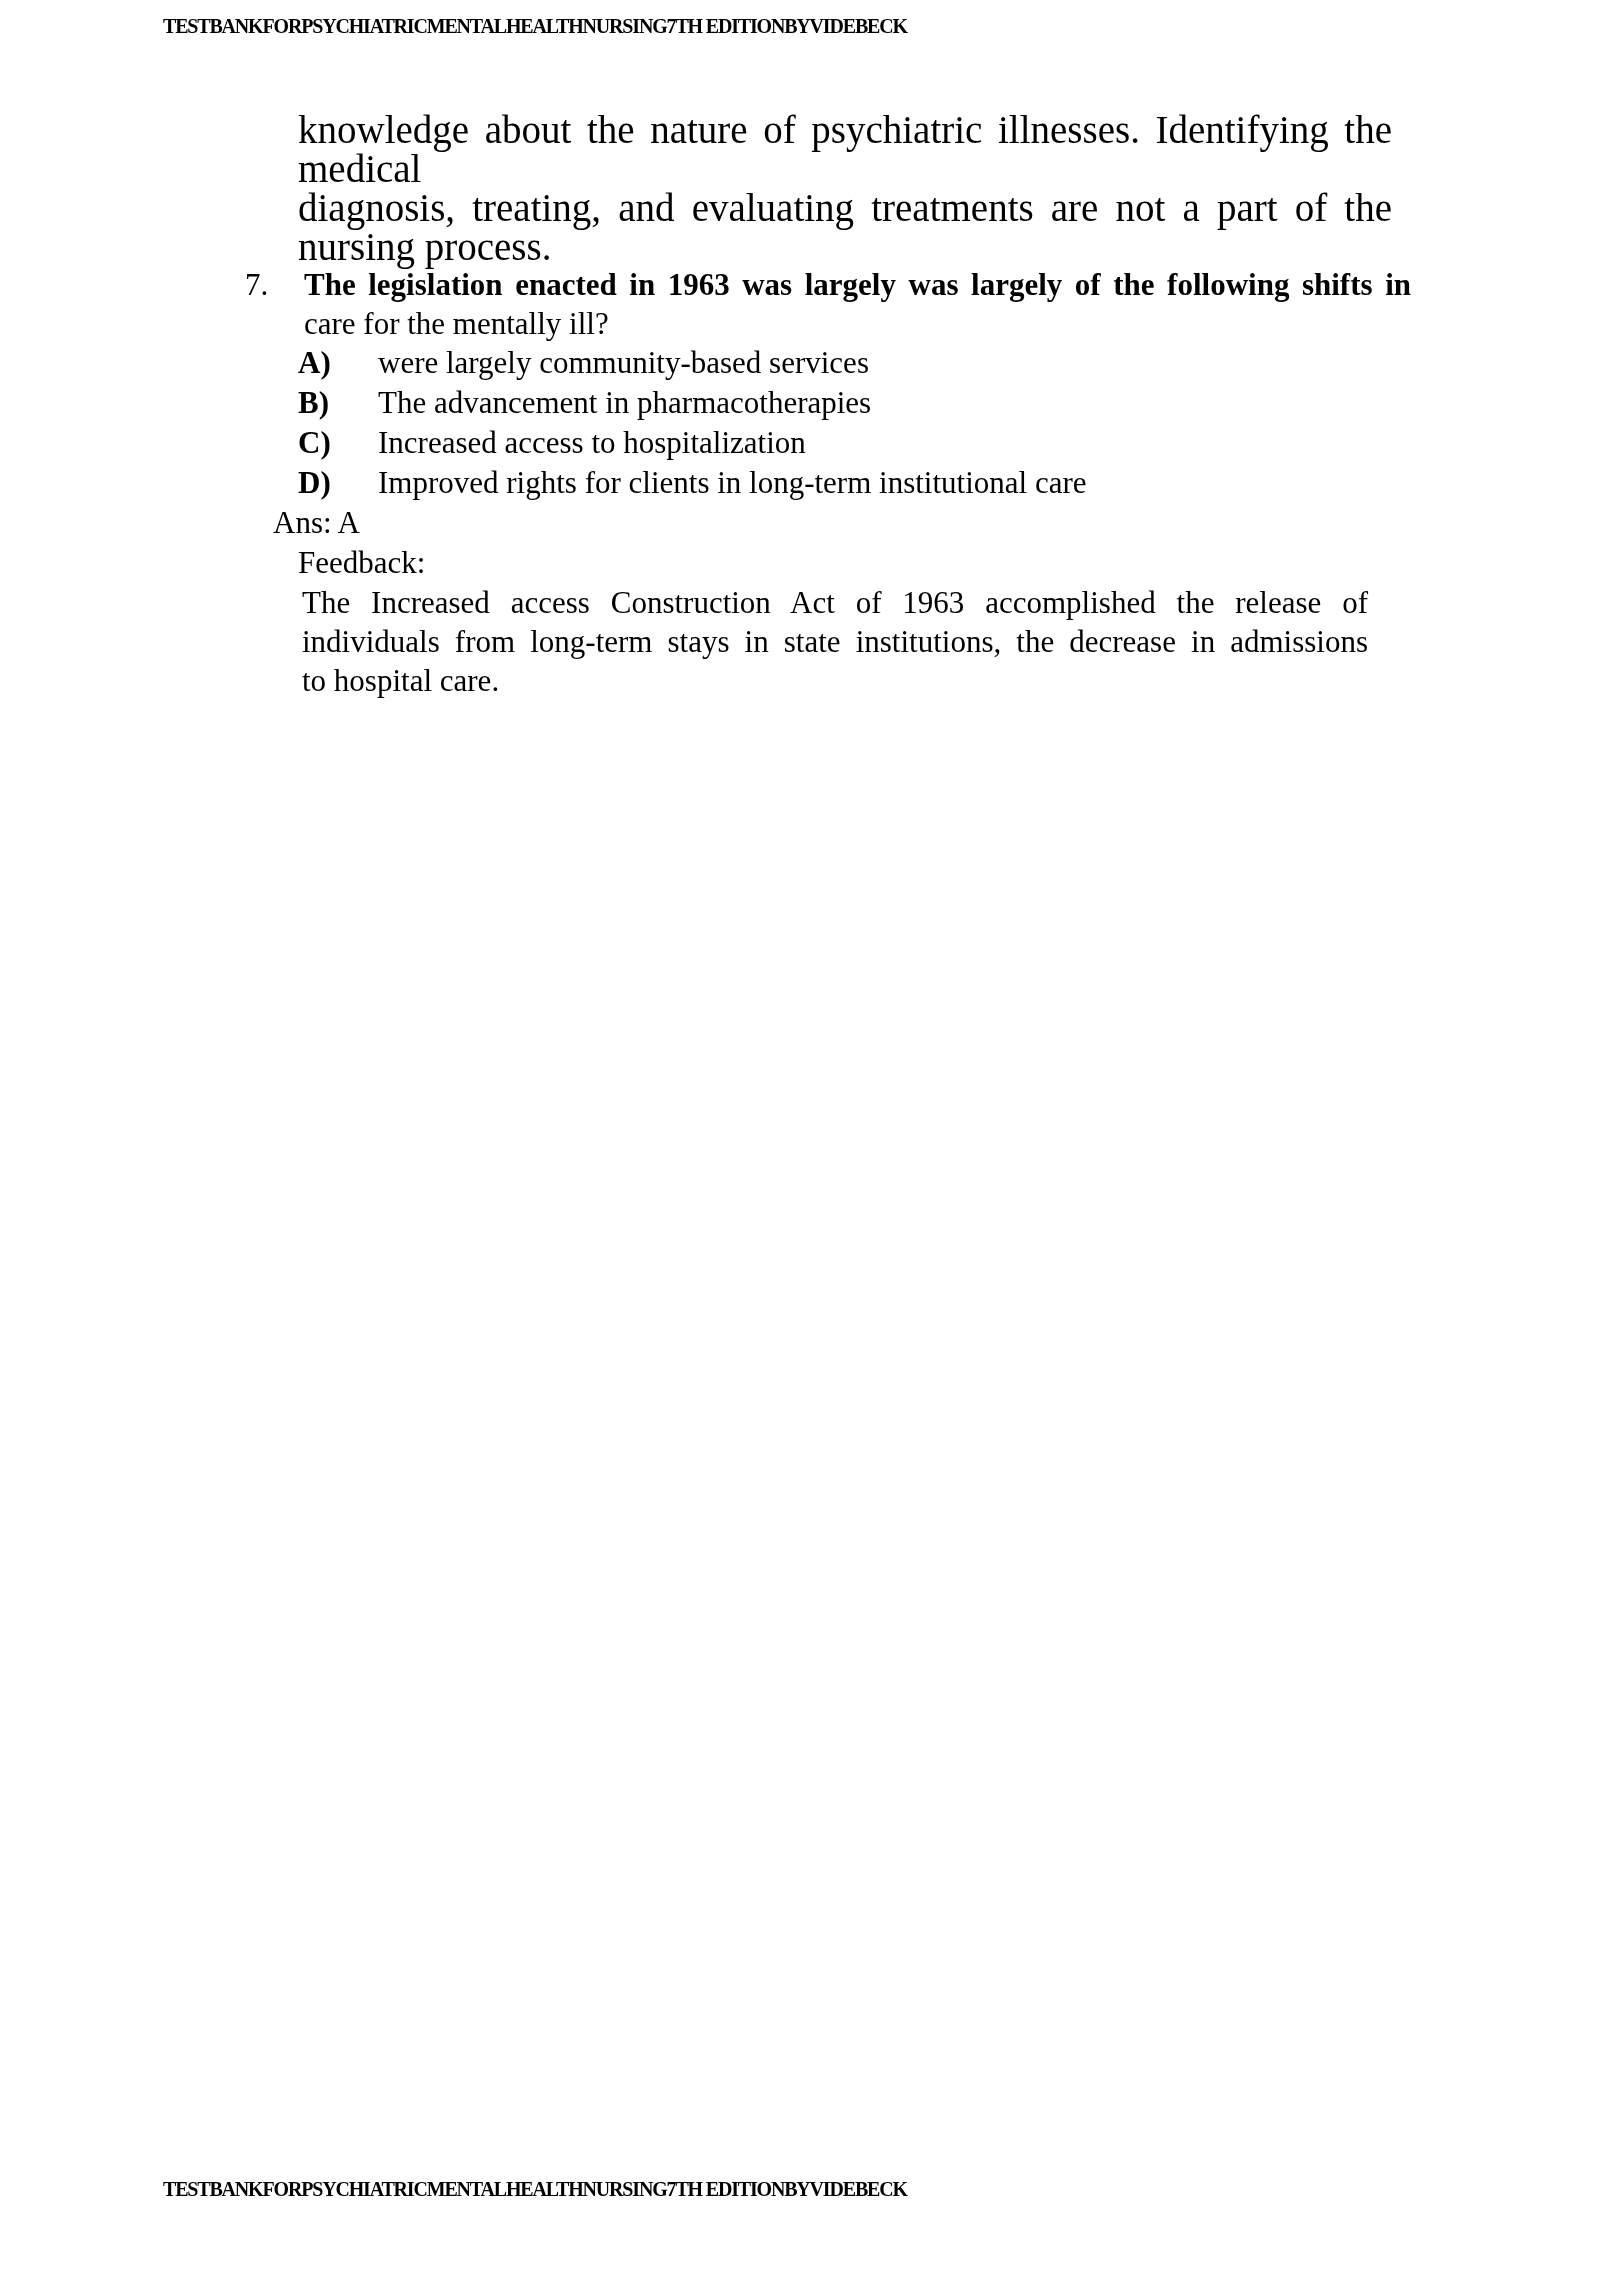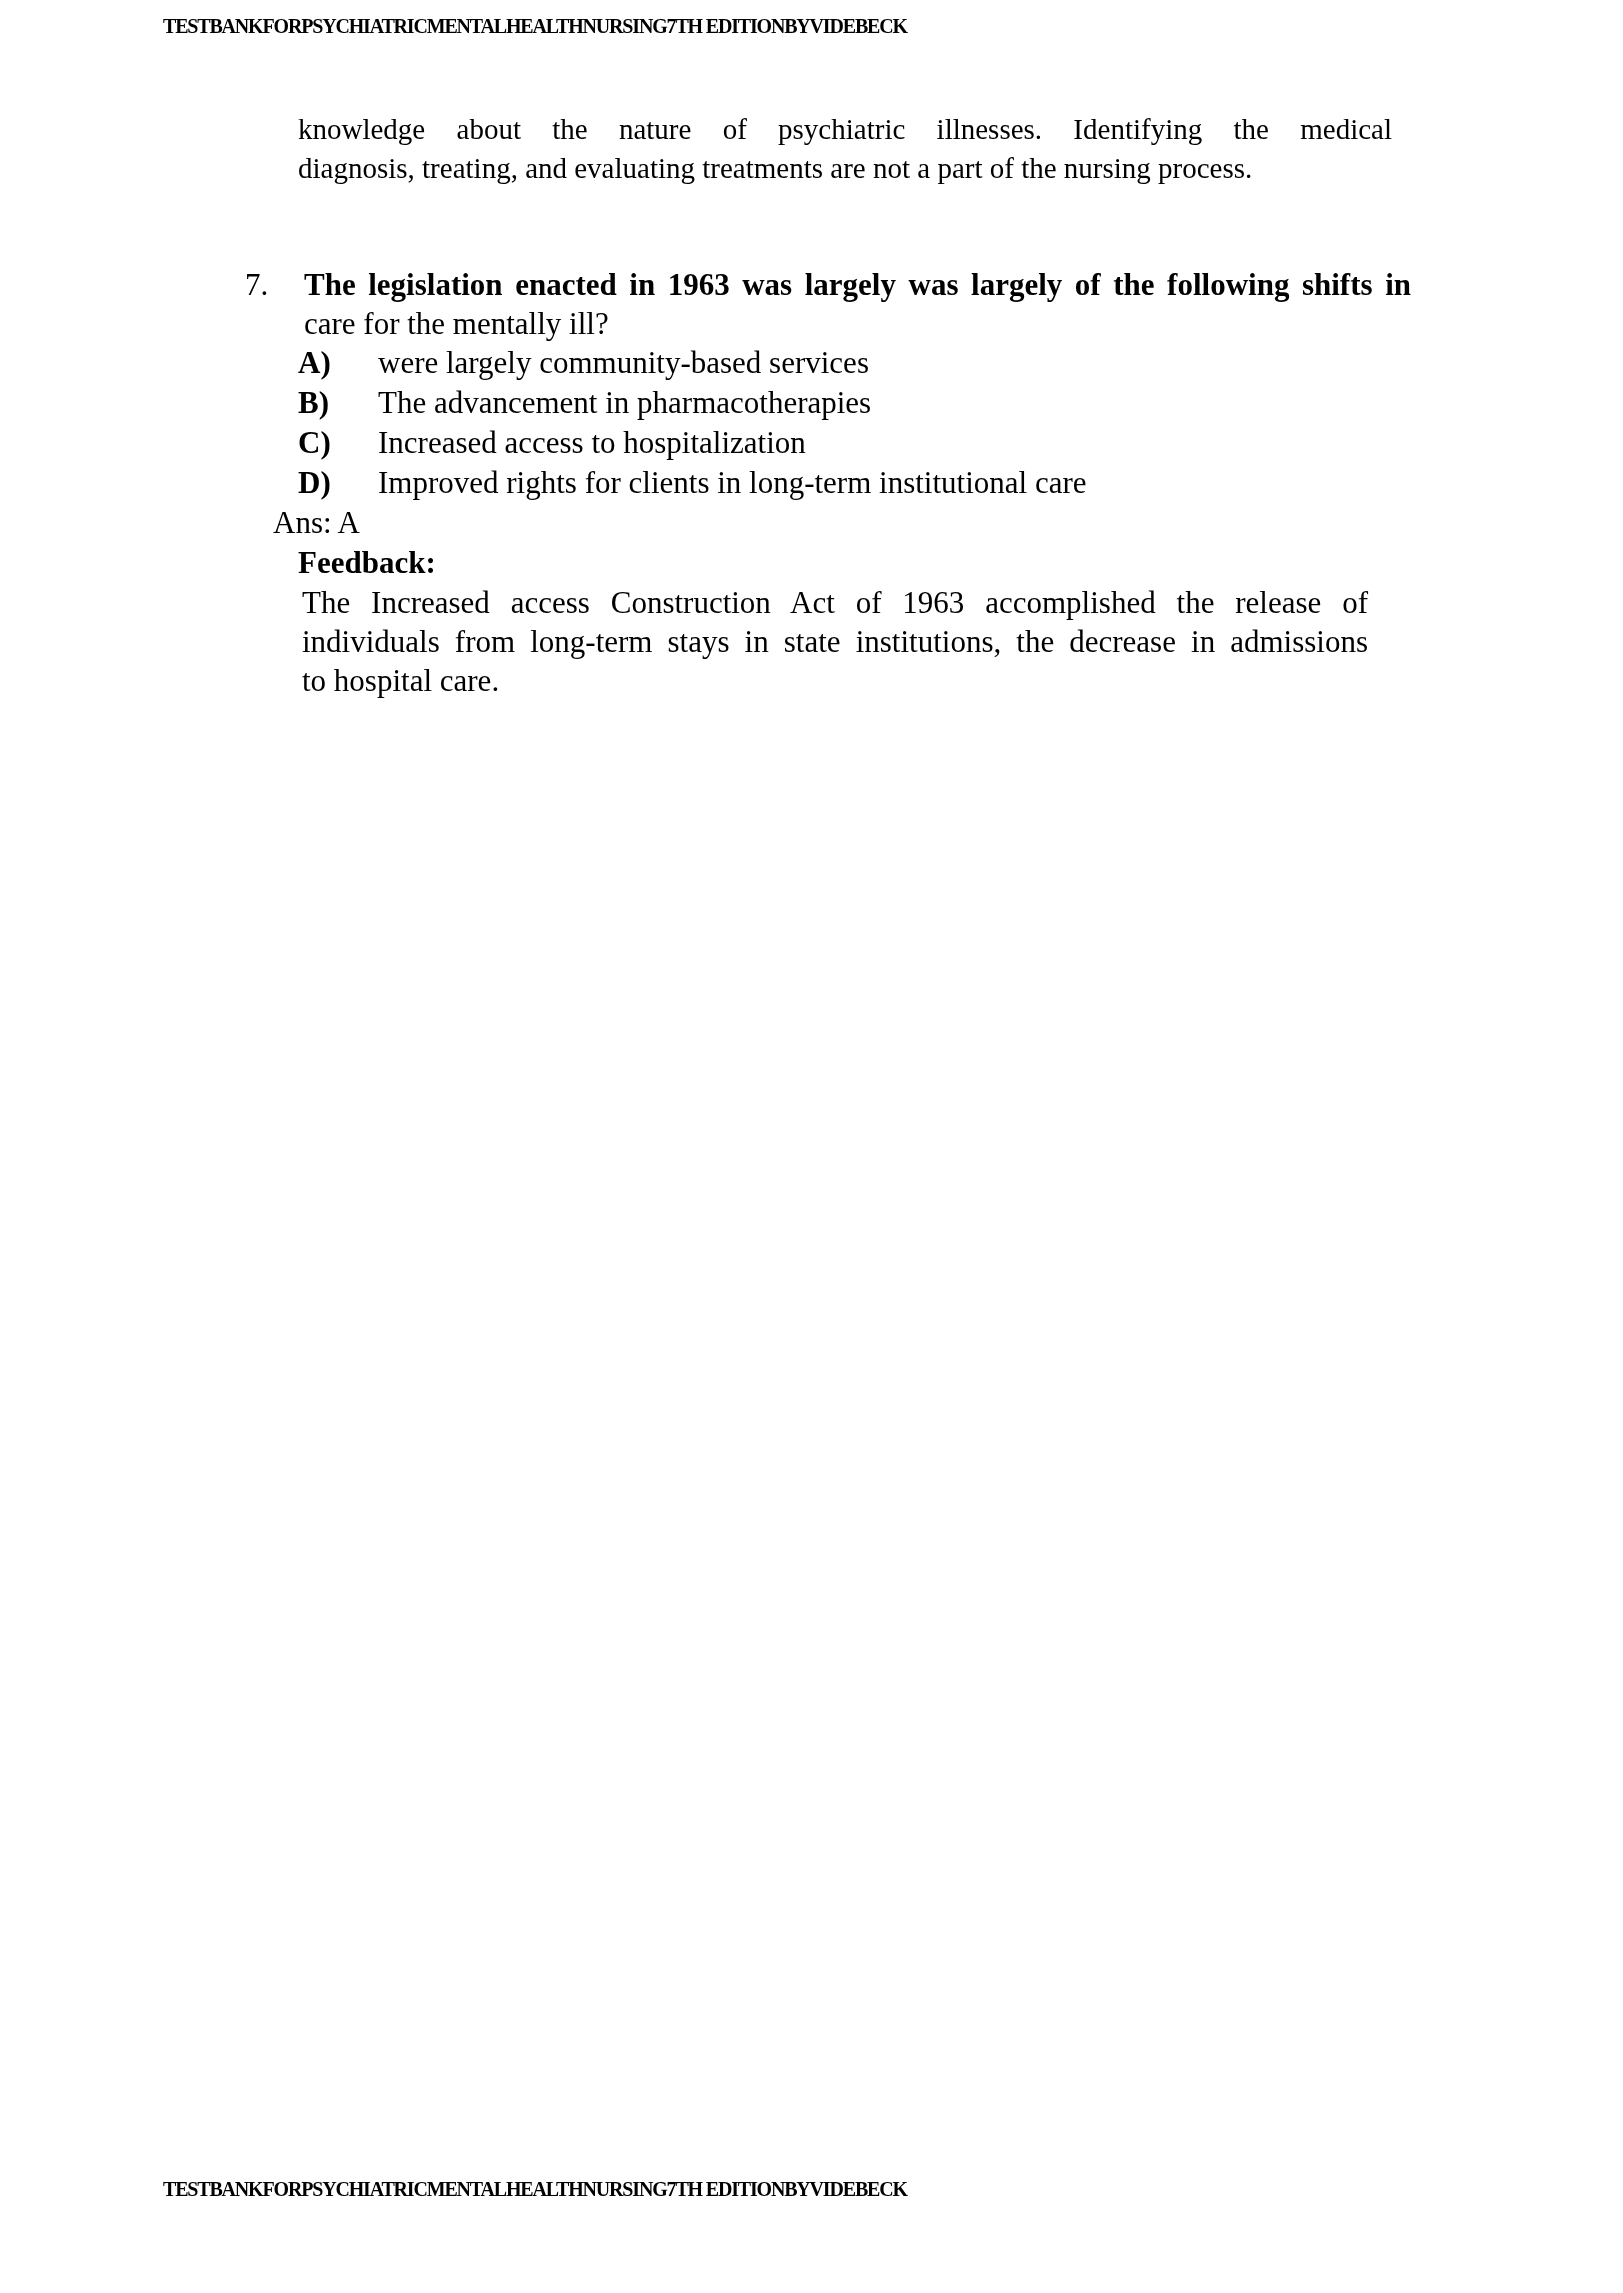--- a/index.html
+++ b/index.html
@@ -28,21 +28,21 @@
       color: #000;
     }
     .running-header { top: 14.7px; }
     .running-footer { top: 2178px; }
 
     .continued {
       position: absolute;
       left: 298px;
       top: 110px;
       width: 1094px;
-      font-size: 29px;
+      font-size: 39px;
       line-height: 39px;
       text-align: justify;
       text-align-last: left;
     }
     .continued .line-full { text-align: justify; text-align-last: justify; display: block; }
     .continued .line-last { display: block; }
 
     .question {
       position: absolute;
       left: 245px;
@@ -80,21 +80,21 @@
       font-weight: bold;
       width: 80px;
       flex: 0 0 80px;
     }
     .answer {
       margin-left: 28px;
       line-height: 40px;
     }
     .feedback-label {
       margin-left: 53px;
-      font-weight: bold;
+      font-weight: normal;
       line-height: 40px;
     }
     .feedback-text {
       margin-left: 57px;
       width: 1066px;
       line-height: 39px;
       margin-top: 0;
     }
     .feedback-text .line-full { display: block; text-align: justify; text-align-last: justify; }
     .feedback-text .line-last { display: block; }

